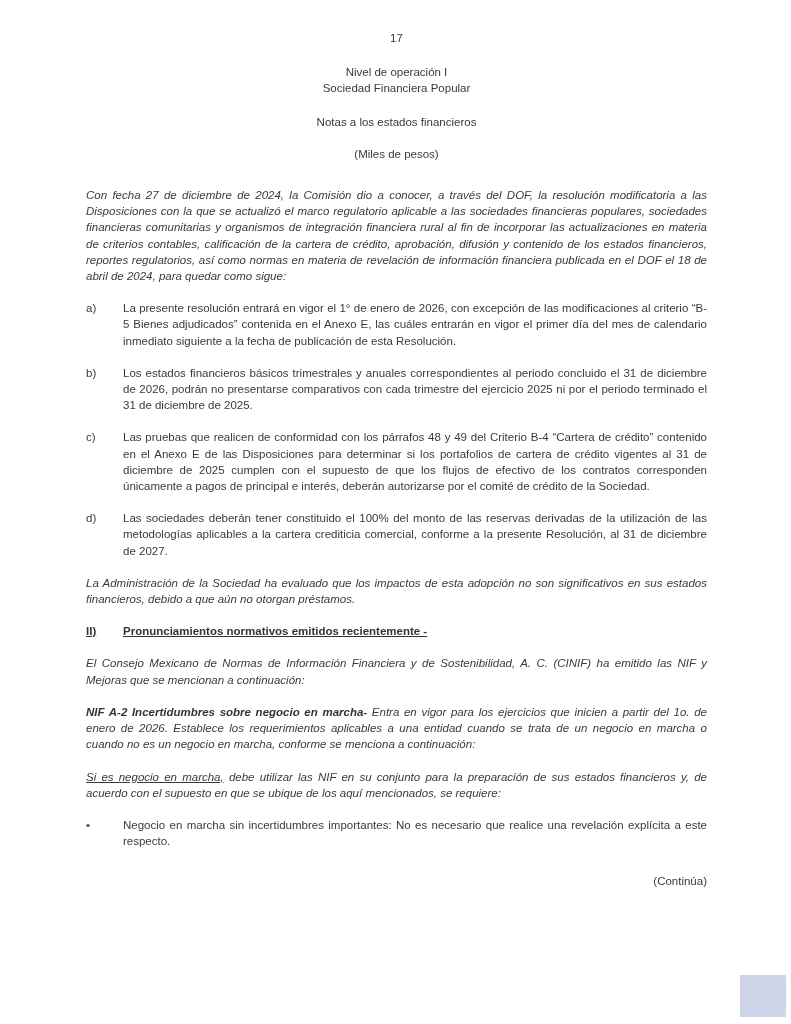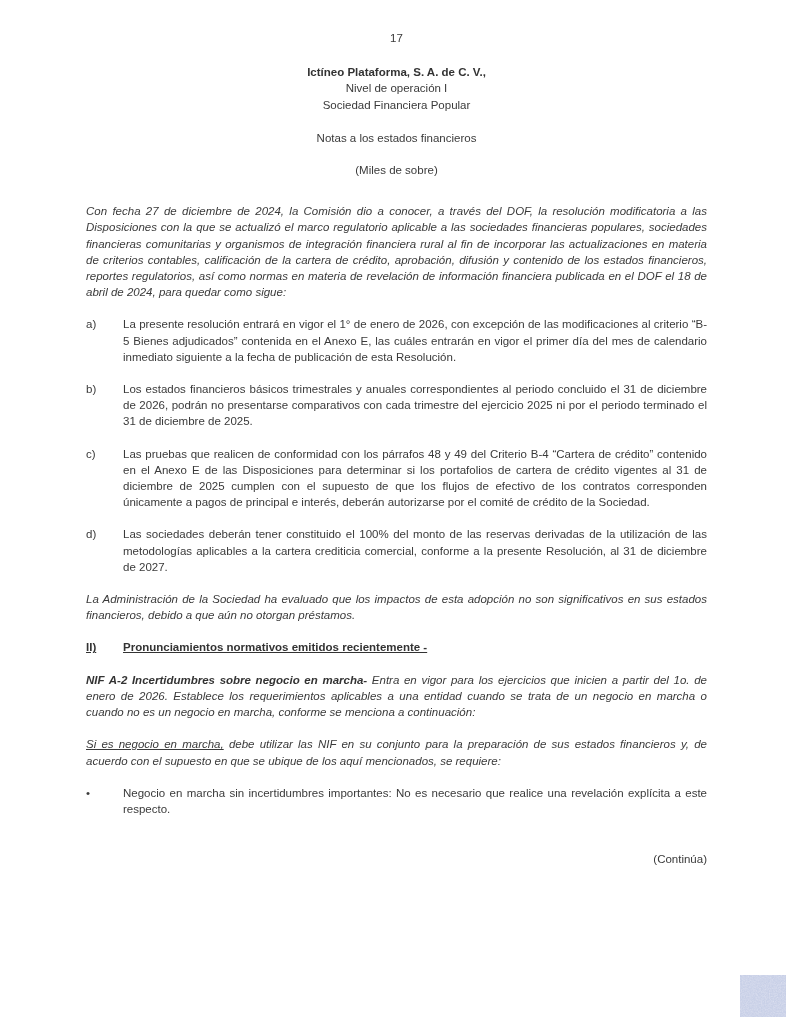--- a/index.html
+++ b/index.html
@@ -24,39 +24,38 @@
   .doc-units { margin-top:16px; }
   .para { text-align:justify; margin:16px 0 0 0;font-style:italic; }
   .intro { margin-top:25px; }
   .hang { display:flex; margin-top:16px; }
   .hang .label { width:37px; flex:none; }
   .hang .text { flex:1; text-align:justify; }
   .bold { font-weight:bold; color:#333333; }
   .underline { text-decoration:underline; }
   .italic { }
   .heading { font-weight:bold; color:#333333;text-decoration:underline; }
-  .continua { text-align:right; margin-top:34px; }
+  .continua { text-align:right; margin-top:24px; }
   .stamp {
     position:absolute; left:740px; top:975px;
     width:46px; height:42px;
   }
 </style>
 </head>
 <body>
 
 <div class="page">
 
   <div class="page-number">17</div>
 
   <div class="doc-header">
-    <div class="bold">Ictíneo Plataforma, S. A. de C. V.,</div>
     <div>Nivel de operación I</div>
     <div>Sociedad Financiera Popular</div>
     <div class="doc-title">Notas a los estados financieros</div>
-    <div class="doc-units">(Miles de sobre)</div>
+    <div class="doc-units">(Miles de pesos)</div>
   </div>
 
   <p class="para intro">Con fecha 27 de diciembre de 2024, la Comisión dio a conocer, a través del DOF, la resolución modificatoria a las Disposiciones con la que se actualizó el marco regulatorio aplicable a las sociedades financieras populares, sociedades financieras comunitarias y organismos de integración financiera rural al fin de incorporar las actualizaciones en materia de criterios contables, calificación de la cartera de crédito, aprobación, difusión y contenido de los estados financieros, reportes regulatorios, así como normas en materia de revelación de información financiera publicada en el DOF el 18 de abril de 2024, para quedar como sigue:</p>
 
   <div class="hang">
     <span class="label">a)</span>
     <span class="text">La presente resolución entrará en vigor el 1° de enero de 2026, con excepción de las modificaciones al criterio “B-5 Bienes adjudicados” contenida en el Anexo E, las cuáles entrarán en vigor el primer día del mes de calendario inmediato siguiente a la fecha de publicación de esta Resolución.</span>
   </div>
 
   <div class="hang">
@@ -74,20 +73,21 @@
     <span class="text">Las sociedades deberán tener constituido el 100% del monto de las reservas derivadas de la utilización de las metodologías aplicables a la cartera crediticia comercial, conforme a la presente Resolución, al 31 de diciembre de 2027.</span>
   </div>
 
   <p class="para">La Administración de la Sociedad ha evaluado que los impactos de esta adopción no son significativos en sus estados financieros, debido a que aún no otorgan préstamos.</p>
 
   <div class="hang heading">
     <span class="label">II)</span>
     <span class="text">Pronunciamientos normativos emitidos recientemente -</span>
   </div>
 
+  <p class="para">El Consejo Mexicano de Normas de Información Financiera y de Sostenibilidad, A. C.  (CINIF) ha emitido las NIF y Mejoras que se mencionan a continuación:</p>
 
   <p class="para"><span class="bold">NIF A-2 Incertidumbres sobre negocio en marcha-</span><span> Entra en vigor para los ejercicios que inicien a partir del 1o. de enero de 2026. Establece los requerimientos aplicables a una entidad cuando se trata de un negocio en marcha o cuando no es un negocio en marcha, conforme se menciona a continuación:</span></p>
 
   <p class="para"><span class="underline">Si es negocio en marcha,</span><span> debe utilizar las NIF en su conjunto para la preparación de sus estados financieros y, de acuerdo con el supuesto en que se ubique de los aquí mencionados, se requiere:</span></p>
 
   <div class="hang">
     <span class="label">•</span>
     <span class="text"><span class="italic">Negocio en marcha sin incertidumbres importantes</span><span>: No es necesario que realice una revelación explícita a este respecto.</span></span>
   </div>
 

